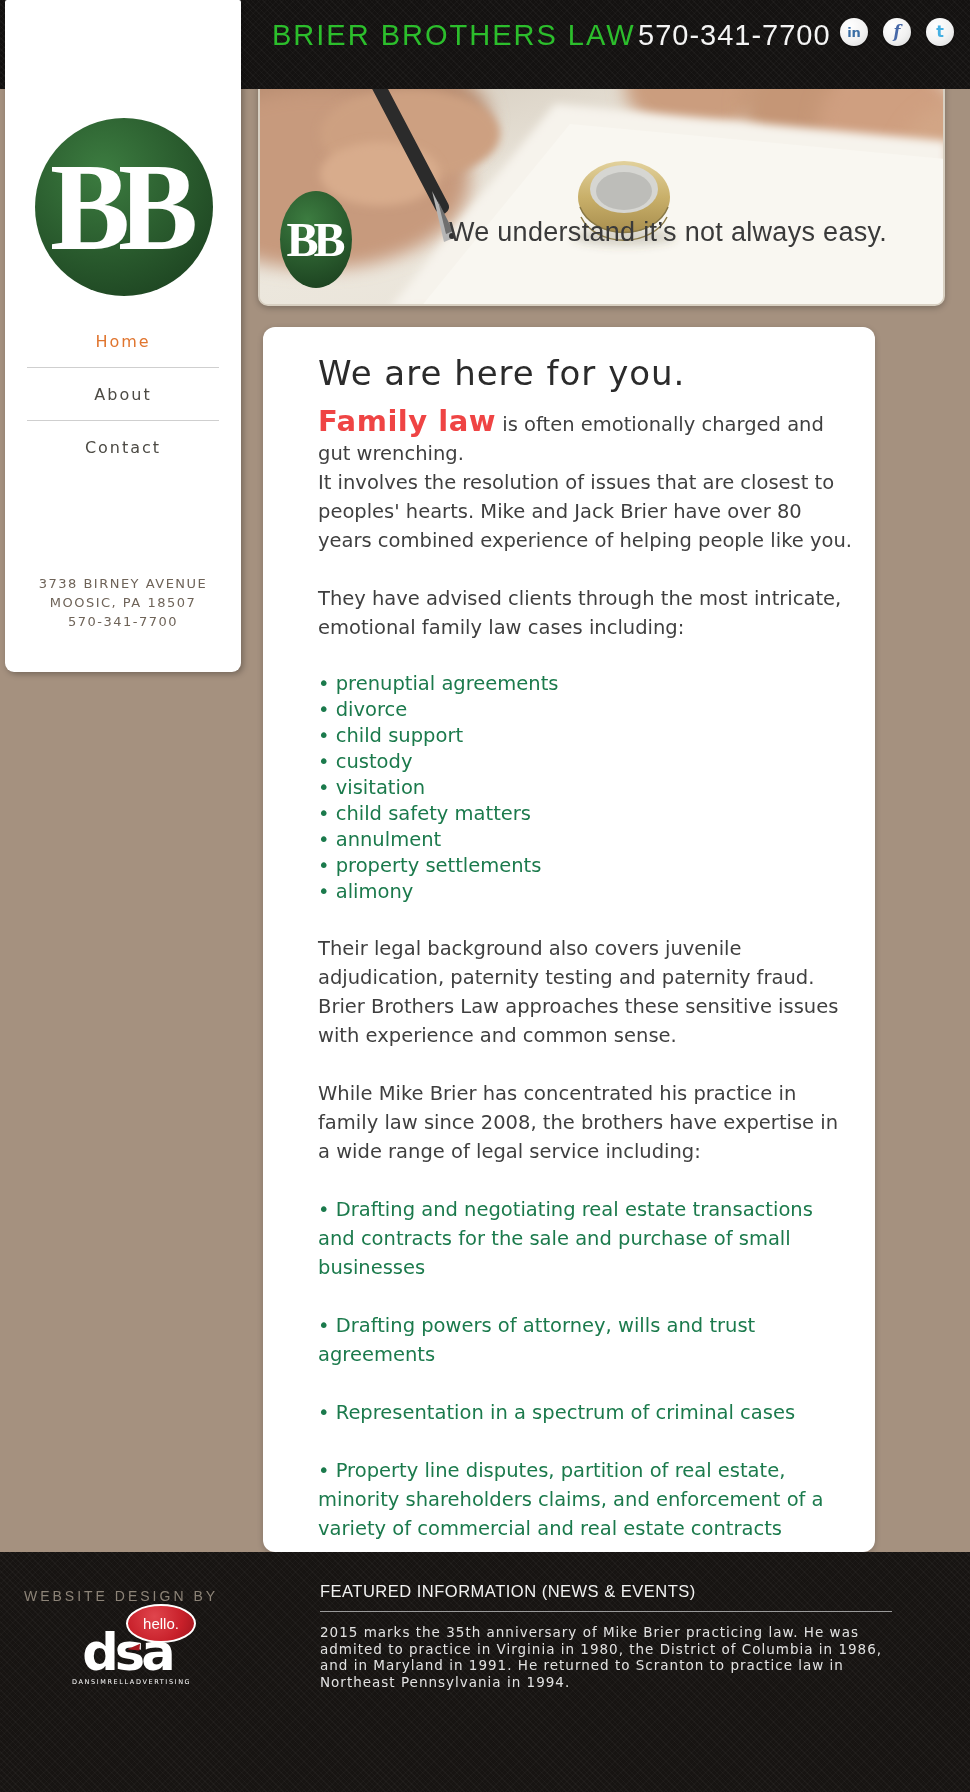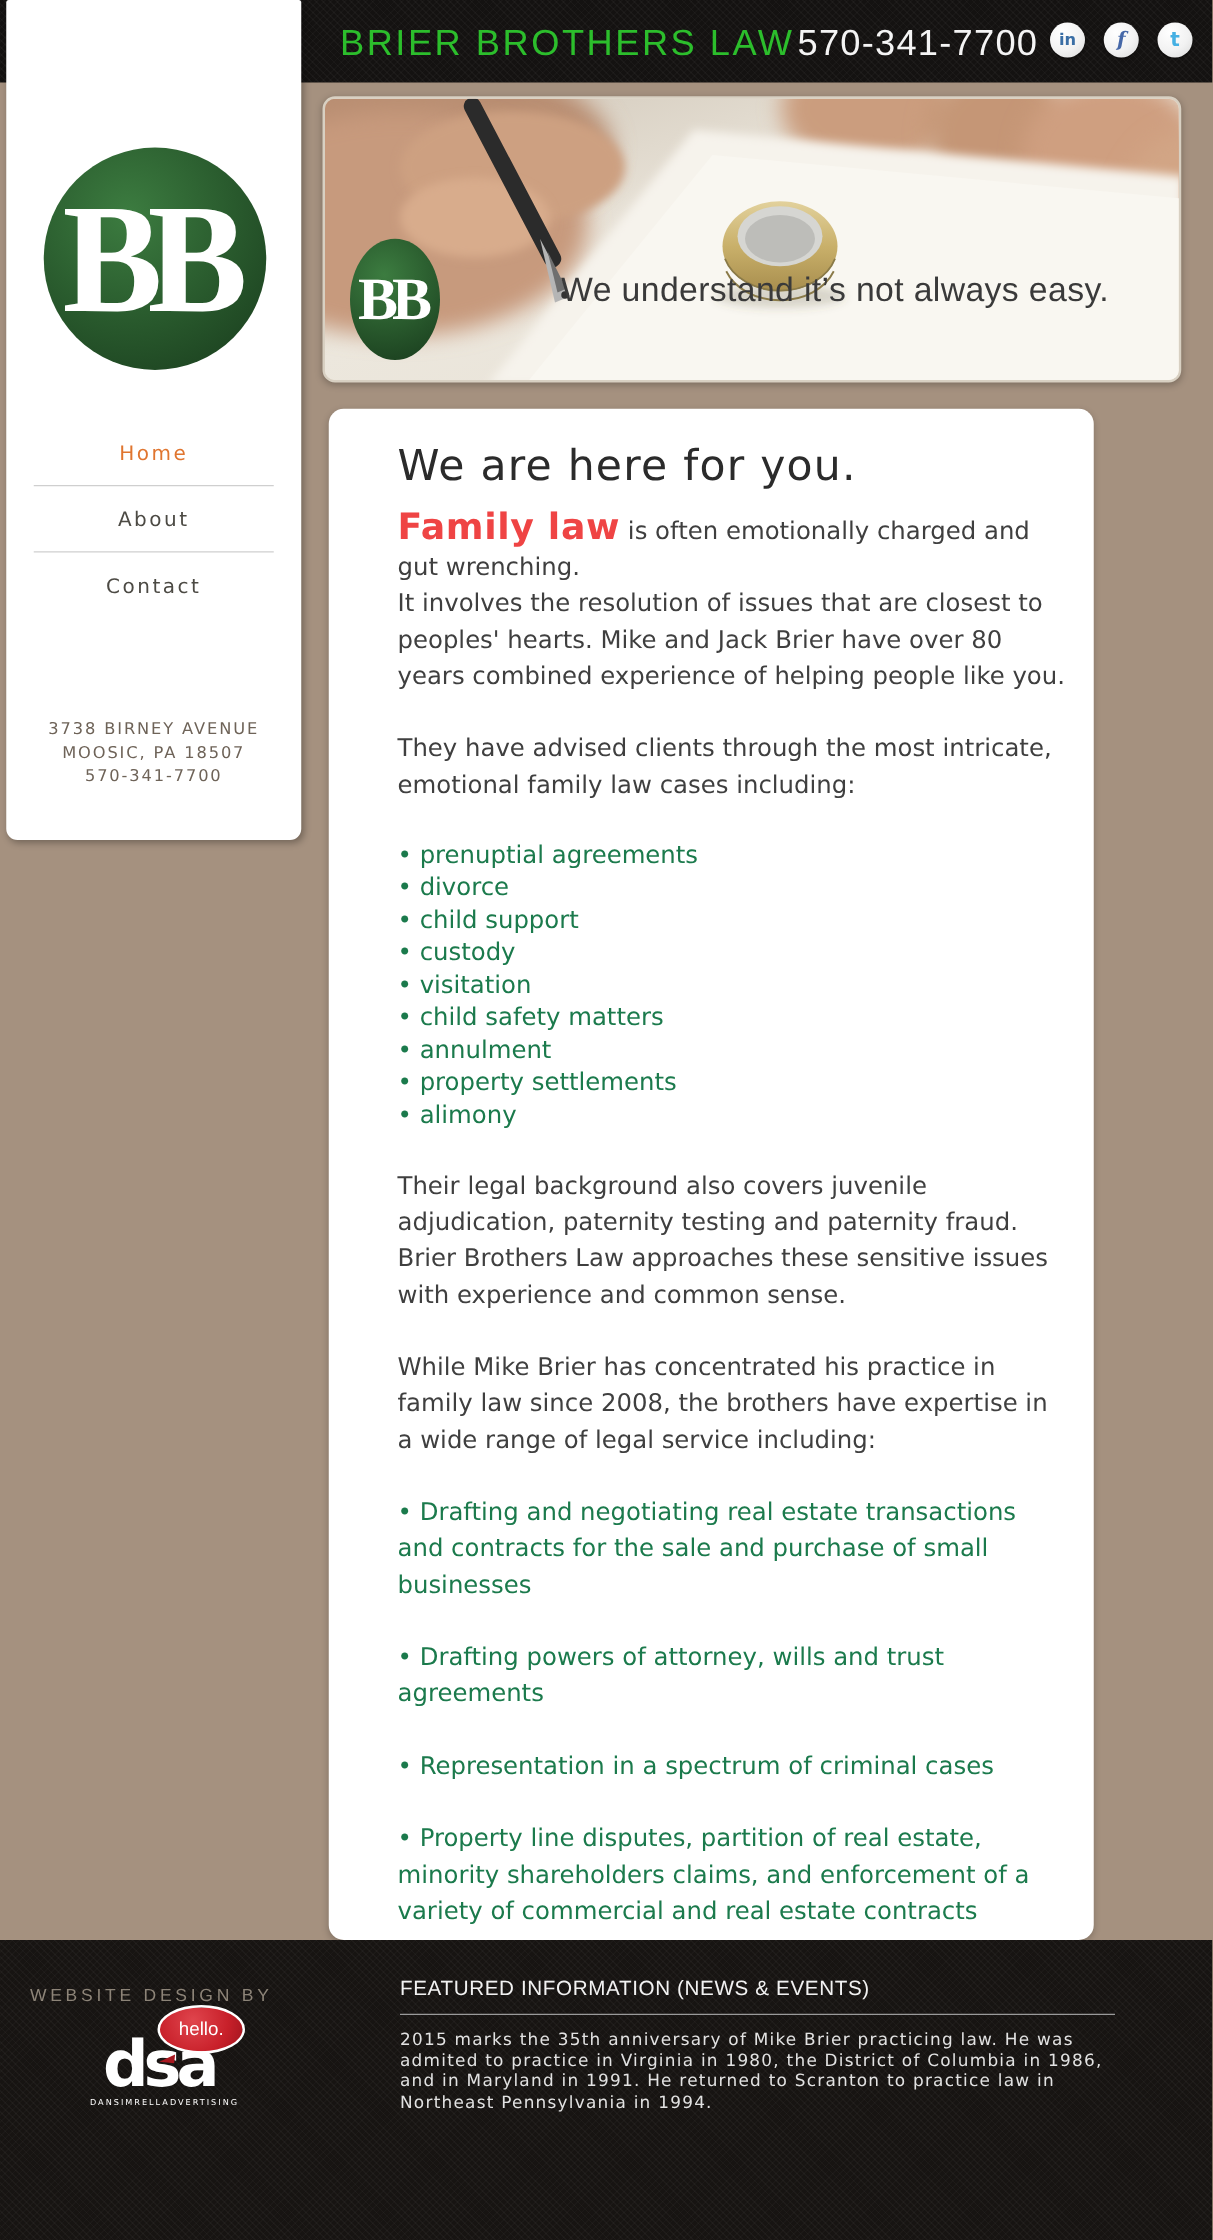--- a/index.html
+++ b/index.html
@@ -1,21 +1,21 @@
 <!DOCTYPE html>
 <html><head>
 <meta charset="utf-8">
 <style>
   html,body{margin:0;padding:0;}
   body{width:970px;height:1792px;position:relative;overflow:hidden;background:#a5917f;
        font-family:"DejaVu Sans",sans-serif;-webkit-font-smoothing:antialiased;}
   #page{position:absolute;inset:0;width:970px;height:1792px;}
 
   
-  .header{position:absolute;left:0;top:0;width:970px;height:66px;background-color:#141211;
+  .header{position:absolute;left:0;top:0;width:970px;height:89px;background-color:#141211;
     background-image:repeating-linear-gradient(45deg,rgba(255,255,255,0.03) 0 1px,transparent 1px 4px),
                      repeating-linear-gradient(-45deg,rgba(255,255,255,0.02) 0 1px,transparent 1px 4px);
     z-index:1;text-align:center;}
   .brand{position:absolute;left:272px;top:0;height:70px;display:flex;align-items:center;
     font-family:"Liberation Sans",sans-serif;font-size:29px;letter-spacing:2px;color:#2cbe2c;}
   .phone-header{position:absolute;left:638px;top:0;height:70px;display:flex;align-items:center;
     font-family:"Liberation Sans",sans-serif;font-size:29px;letter-spacing:1px;color:#f4f4f4;}
   .social{position:absolute;left:840px;top:18px;display:flex;gap:15px;}
   .social .icn{width:28px;height:28px;border-radius:50%;
     background:radial-gradient(circle at 35% 28%,#ffffff 0%,#f2f2f2 55%,#d9d9d9 100%);
@@ -27,21 +27,21 @@
   .icn-tw span{color:#45b0e3;font-size:16px;font-weight:bold;}
 
   
   .sidebar{position:absolute;left:5px;top:0;width:236px;height:672px;background:#ffffff;
     border-radius:2px 2px 9px 9px;box-shadow:2px 2px 6px rgba(0,0,0,0.30);z-index:5;}
   .logo-circle{position:absolute;left:30px;top:118px;width:178px;height:178px;border-radius:50%;
     background:radial-gradient(circle at 38% 30%,#3c7c40 0%,#2a5c2e 48%,#183a1c 100%);
     display:flex;align-items:center;justify-content:center;cursor:pointer;}
   .logo-bb{font-family:"Liberation Serif",serif;font-weight:bold;color:#ffffff;font-size:120px;
     line-height:1;letter-spacing:-12px;padding-right:12px;transform:scaleY(1.04);}
-  .nav{position:absolute;left:0;top:336px;width:236px;}
+  .nav{position:absolute;left:0;top:315px;width:236px;}
   .nav-item{height:52px;display:flex;align-items:center;justify-content:center;
     font-size:16px;letter-spacing:2px;color:#4c4a44;cursor:pointer;}
   .nav-item.active{color:#e0752f;}
   .nav-divider{height:1px;background:#cfcfcf;margin:0 22px;}
   .address{position:absolute;left:0;top:574px;width:236px;text-align:center;
     font-size:13px;line-height:19px;letter-spacing:1.5px;color:#6e6358;}
 
   
   .hero{position:absolute;left:258px;top:77px;width:687px;height:229px;border-radius:10px;
     overflow:hidden;border:2px solid #d8d0c2;box-sizing:border-box;

